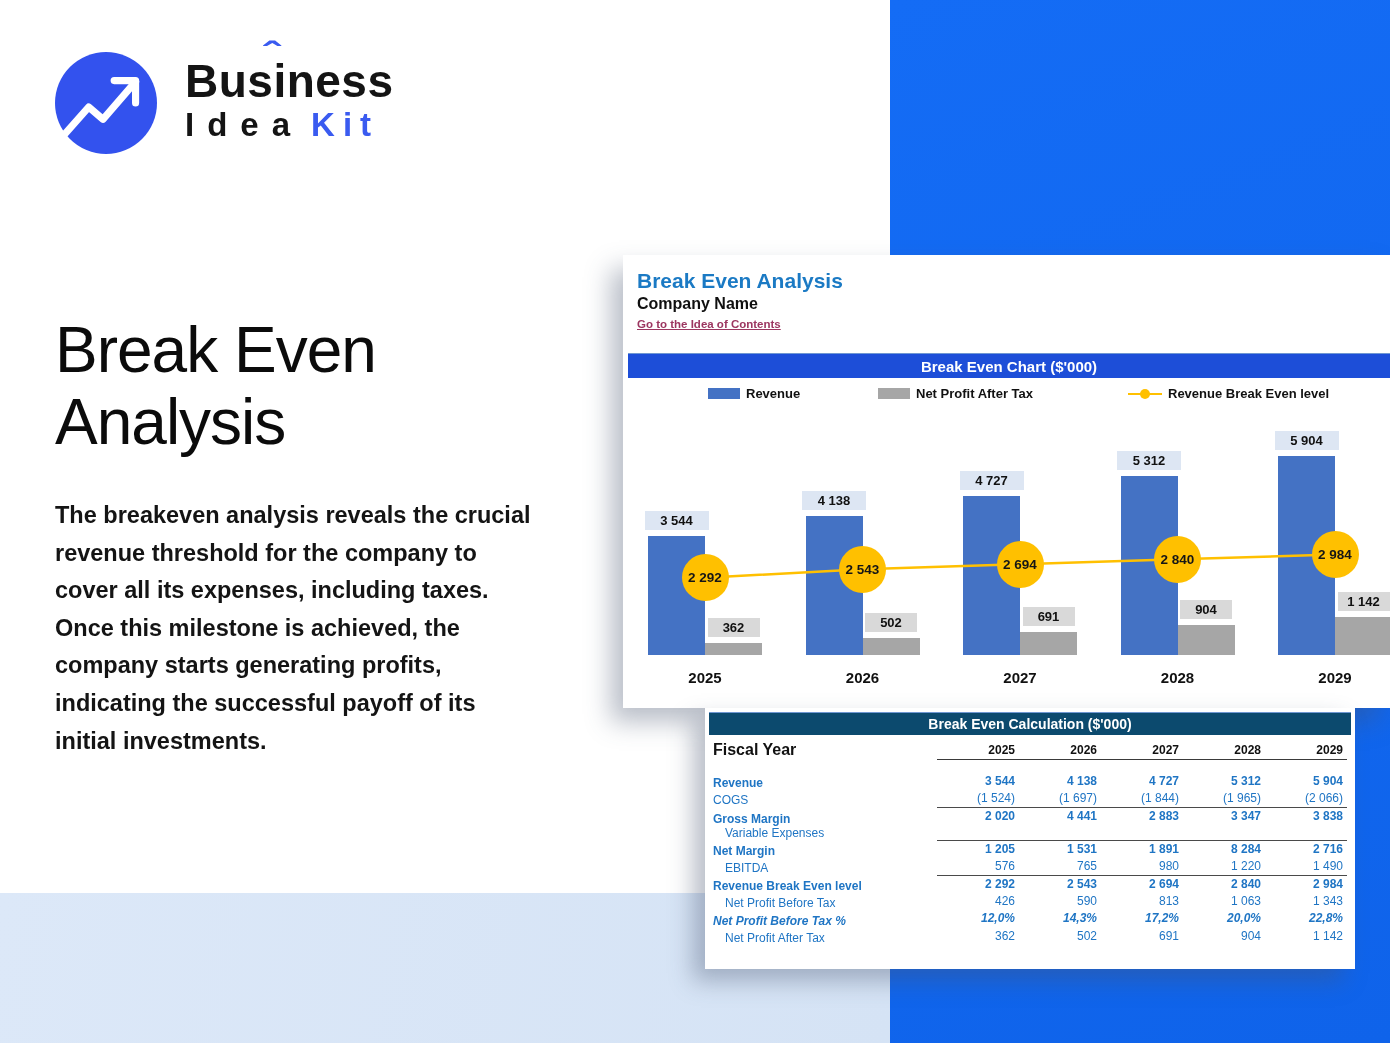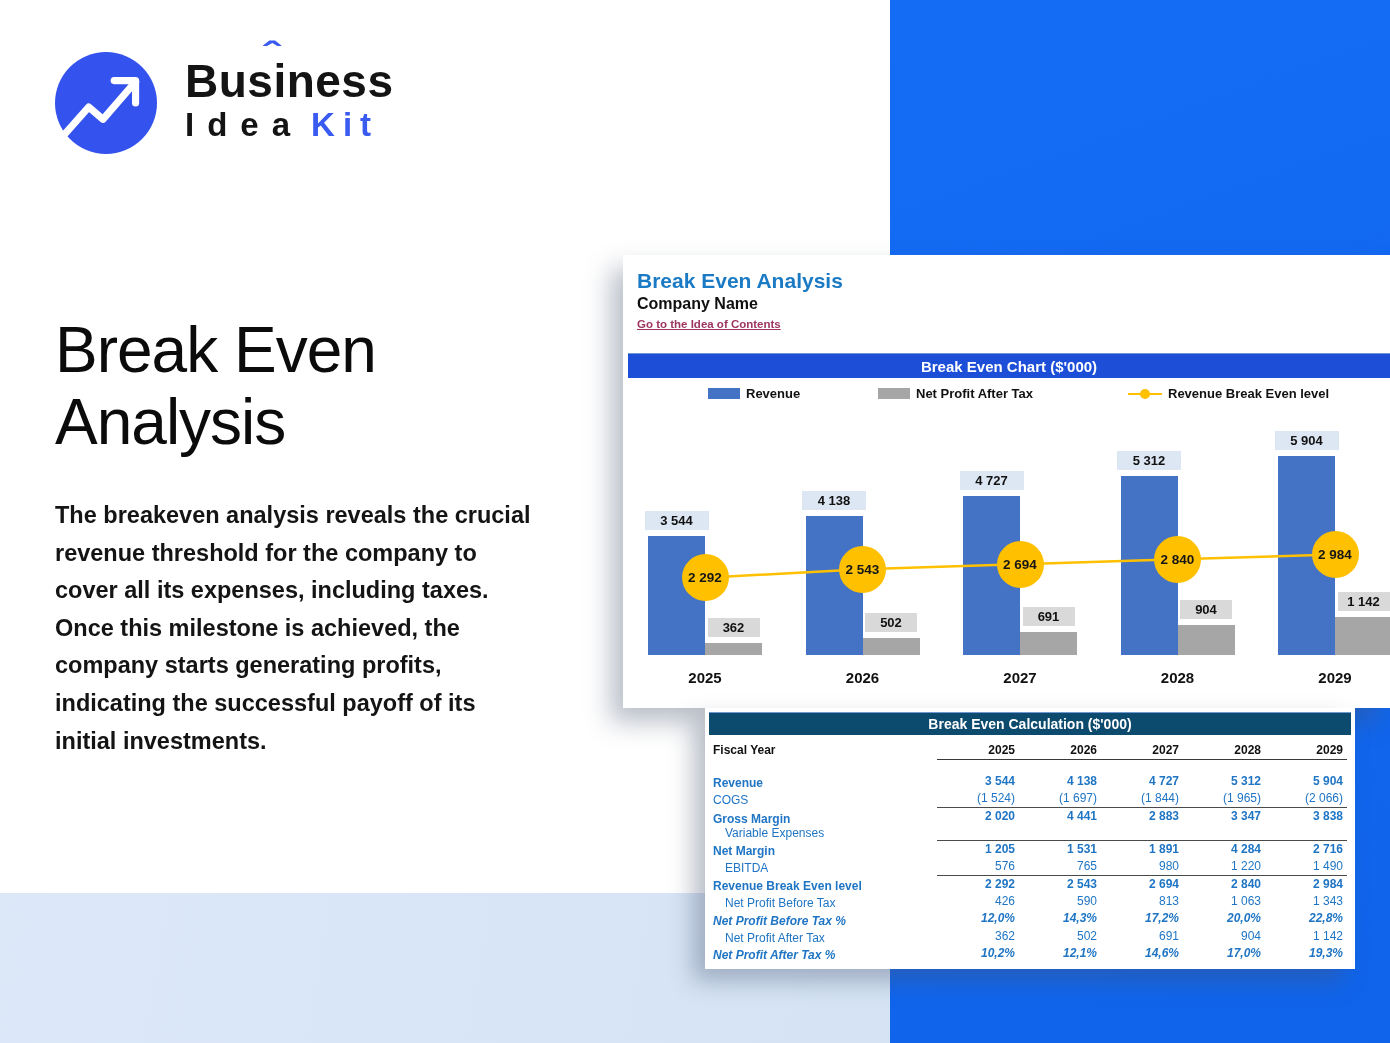--- a/index.html
+++ b/index.html
@@ -61,21 +61,21 @@
   .year-label { position:absolute; width:90px; text-align:center; font-size:15px; font-weight:800; color:#111; }
 
   .calc-header-bar { position:absolute; left:4px; right:4px; top:4px; height:23px; background:#0c4a6e;
                      border-top:1px solid #6f97d2; display:flex; align-items:center; justify-content:center;
                      color:#ffffff; font-weight:800; font-size:14px; }
   .calc-body { position:absolute; left:8px; top:32px; width:634px; }
   .trow { display:grid; grid-template-columns:224px 410px; align-items:end; }
   .tlabel { font-size:12px; color:#1f75c4; white-space:nowrap; }
   .values-strip { display:grid; grid-template-columns:repeat(5,82px); }
   .vcell { position:relative; text-align:right; padding-right:4px; font-size:12px; color:#1f75c4; line-height:17.2px; }
-  .fy-row .tlabel { font-size:12px; font-weight:800; color:#111; line-height:20px; }
+  .fy-row .tlabel { font-size:16px; font-weight:800; color:#111; line-height:20px; }
   .fy-row .vcell  { font-weight:800; color:#111; }
   .fy-row .values-strip { border-bottom:1.5px solid #3a3a3a; }
   .row-bold .tlabel, .row-bold .vcell { font-weight:800; }
   .row-italic .tlabel, .row-italic .vcell { font-style:italic; }
   .row-indent .tlabel { padding-left:12px; }
   .line-above .values-strip { border-top:1.2px solid #4a4a4a; }
   .tri { position:absolute; right:0; top:1px; width:0; height:0;
          border-left:6px solid transparent; border-top:6px solid #1e8a3c; }
   .spacer { height:13px; }
 </style>
@@ -212,21 +212,21 @@
         </div>
         <div class="trow  row-indent">
           <div class="tlabel">Variable Expenses</div>
         </div>
         <div class="trow  row-bold line-above">
           <div class="tlabel">Net Margin</div>
           <div class="values-strip">
             <div class="vcell">1 205</div>
             <div class="vcell">1 531</div>
             <div class="vcell">1 891</div>
-            <div class="vcell">4 284</div>
+            <div class="vcell">8 284</div>
             <div class="vcell">2 716</div>
           </div>
         </div>
         <div class="trow  row-indent">
           <div class="tlabel">EBITDA</div>
           <div class="values-strip">
             <div class="vcell">576</div>
             <div class="vcell">765</div>
             <div class="vcell">980</div>
             <div class="vcell">1 220</div>
@@ -266,26 +266,16 @@
         <div class="trow  row-indent">
           <div class="tlabel">Net Profit After Tax</div>
           <div class="values-strip">
             <div class="vcell">362</div>
             <div class="vcell">502</div>
             <div class="vcell">691</div>
             <div class="vcell">904</div>
             <div class="vcell">1 142</div>
           </div>
         </div>
-        <div class="trow  row-bold row-italic">
-          <div class="tlabel">Net Profit After Tax %</div>
-          <div class="values-strip">
-            <div class="vcell">10,2%</div>
-            <div class="vcell">12,1%</div>
-            <div class="vcell">14,6%</div>
-            <div class="vcell">17,0%</div>
-            <div class="vcell">19,3%</div>
-          </div>
-        </div>
       </div>
   </div>
 
 </div>
 
 </body></html>

